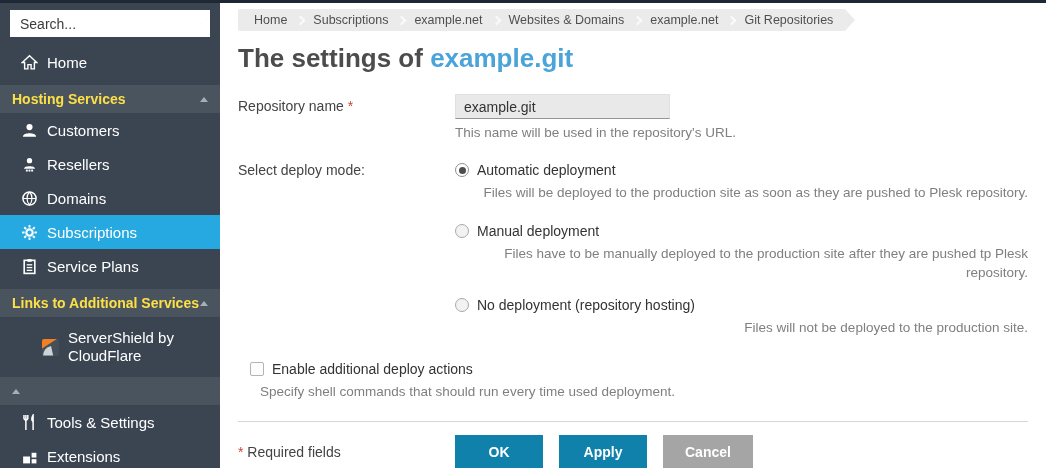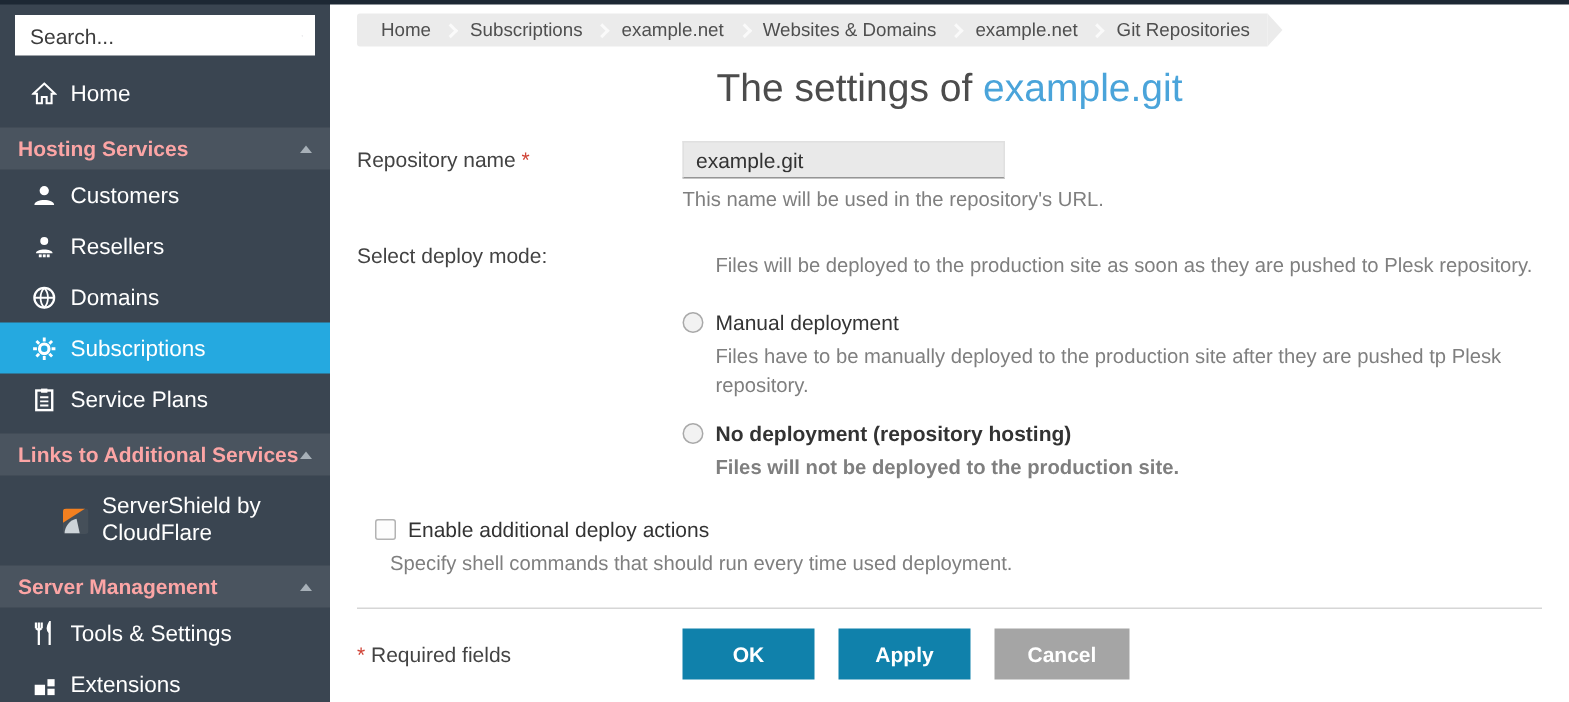--- a/index.html
+++ b/index.html
@@ -24,21 +24,21 @@
   .search-box input::placeholder { color:#3c3c3c; opacity:1; }
   .nav-item {
     height:34px; display:flex; align-items:center; padding-left:21px; color:#ffffff;
     font-size:15px; cursor:pointer;
   }
   .nav-item .ico { width:17px; height:17px; margin-right:9px; display:inline-flex; flex:0 0 17px; }
   .nav-item.selected { background:#25a9e0; }
   .nav-item.tall { height:48px; margin-top:6px; align-items:center;margin-left:21px; }
   .nav-item.tall .lbl { line-height:18px; width:150px; }
   .nav-section {
-    height:28px; margin-top:6px; background:#4a545f; color:#fca5a5; font-size:14px; font-weight:600;
+    height:28px; margin-top:6px; background:#4a545f; color:#fde047; font-size:14px; font-weight:600;
     display:flex; align-items:center; padding:0 12px; cursor:pointer;
   }
   .nav-section .lbl { flex:1; }
   .arrow-up {
     width:0; height:0; border-left:4px solid transparent; border-right:4px solid transparent;
     border-bottom:5px solid #a7b0b8;
   }
   .nav-item.first { margin-top:6px; }
 
   
@@ -51,21 +51,21 @@
   .breadcrumb::after {
     content:""; position:absolute; right:-10px; top:0;
     border-top:11px solid transparent; border-bottom:11px solid transparent; border-left:10px solid #ebebeb;
   }
   .crumb { font-size:12.5px; color:#4f4f4f; padding:0 8px; white-space:nowrap; cursor:pointer; }
   .crumb-sep {
     width:7px; height:7px; border-top:2px solid #fafafa; border-right:2px solid #fafafa;
     transform:rotate(45deg); margin:0 1px 0 2px; flex:0 0 7px;
   }
 
-  .page-title { margin-top:12px; font-size:26px; font-weight:400; color:#4c4c4c;text-align:center; }
+  .page-title { margin-top:12px; font-size:26px; font-weight:700; color:#4c4c4c; }
   .page-title .hl { color:#4aa4da; }
 
   .form { margin-top:20px; }
   .form-row { display:grid; grid-template-columns:217px 1fr; }
   .form-label { font-size:14px; color:#434343; padding-top:4px; }
   .req { color:#d04437; }
 
   .text-input {
     width:215px; height:25px; background:#e9e9e9; border:1px solid #e0e0e0; border-bottom:1px solid #959595;
     font-size:14px; color:#333; padding:0 8px; font-family:"Liberation Sans","DejaVu Sans",sans-serif;
@@ -75,21 +75,21 @@
   .radio-group { padding-top:4px; }
   .radio-opt { margin-bottom:14px; }
   .radio-line { display:flex; align-items:center; }
   .radio {
     width:14px; height:14px; border:1px solid #a9a9a9; border-radius:50%; background:#f2f2f2;
     margin-right:8px; display:inline-flex; align-items:center; justify-content:center; cursor:pointer; flex:0 0 14px;
   }
   .radio.checked { background:#ffffff; border-color:#8f8f8f; }
   .radio.checked::after { content:""; width:7px; height:7px; border-radius:50%; background:#4d4d4d; }
   .radio-label { font-size:14px; color:#333333; cursor:pointer; }
-  .radio-desc { font-size:13.5px; color:#7f7f7f; margin:5px 0 0 22px; max-width:565px; line-height:1.45; }
+  .radio-desc { font-size:13.5px; color:#7f7f7f; margin:5px 0 0 22px; max-width:565px; line-height:1.45;text-align:right; }
 
   .check-row { margin-top:10px; }
   .check-line { display:flex; align-items:center;padding-left:12px; }
   .checkbox {
     width:14px; height:14px; border:1px solid #b3b3b3; border-radius:2px; background:#fdfdfd;
     margin-right:8px; cursor:pointer; flex:0 0 14px;
   }
   .check-label { font-size:14px; color:#333333; cursor:pointer; }
   .check-hint { font-size:13.5px; color:#7f7f7f; margin:7px 0 0 22px; }
 
@@ -209,21 +209,20 @@
       <svg width="17" height="17" viewBox="0 0 16 16">
         <rect x="0" y="0" width="16" height="16" rx="2" fill="#454f59"></rect>
         <path d="M0 9 L0 2 Q0 0 2 0 L14 0 Z" fill="#f38020"></path>
         <path d="M1 15.5 A9.5 9.5 0 0 1 8.5 6.5 L10.5 15.5 Z" fill="#cdd4d9"></path>
       </svg>
     </span>
     <span class="lbl">ServerShield by CloudFlare</span>
   </div>
 
   <div class="nav-section">
-    <span class="lbl">Server Management</span>
     <span class="arrow-up"></span>
   </div>
 
   <div class="nav-item">
     <span class="ico">
       <svg width="17" height="17" viewBox="0 0 16 16">
         <g stroke="#fff" stroke-width="1.4" fill="none">
           <path d="M4.6 1 V15"></path>
             <path d="M2.8 1 V4.6"></path>
             <path d="M6.4 1 V4.6"></path>
@@ -273,32 +272,36 @@
         <input class="text-input" type="text" value="example.git" style="">
         <div class="hint">This name will be used in the repository's URL.</div>
       </div>
     </div>
 
     <div class="form-row" style="margin-top:18px;">
       <div class="form-label">Select deploy mode:</div>
       <div class="radio-group">
 
         <div class="radio-opt">
+          <div class="radio-line">
+            <span class="radio checked"></span>
+            <span class="radio-label">Automatic deployment</span>
+          </div>
           <div class="radio-desc">Files will be deployed to the production site as soon as they are pushed to Plesk repository.</div>
         </div>
 
         <div class="radio-opt" style="margin-top:20px;">
           <div class="radio-line">
             <span class="radio"></span>
             <span class="radio-label">Manual deployment</span>
           </div>
           <div class="radio-desc">Files have to be manually deployed to the production site after they are pushed tp Plesk repository.</div>
         </div>
 
-        <div class="radio-opt" style="margin-top:8px;font-weight:bold;">
+        <div class="radio-opt" style="margin-top:8px;">
           <div class="radio-line">
             <span class="radio"></span>
             <span class="radio-label">No deployment (repository hosting)</span>
           </div>
           <div class="radio-desc">Files will not be deployed to the production site.</div>
         </div>
 
       </div>
     </div>
 

